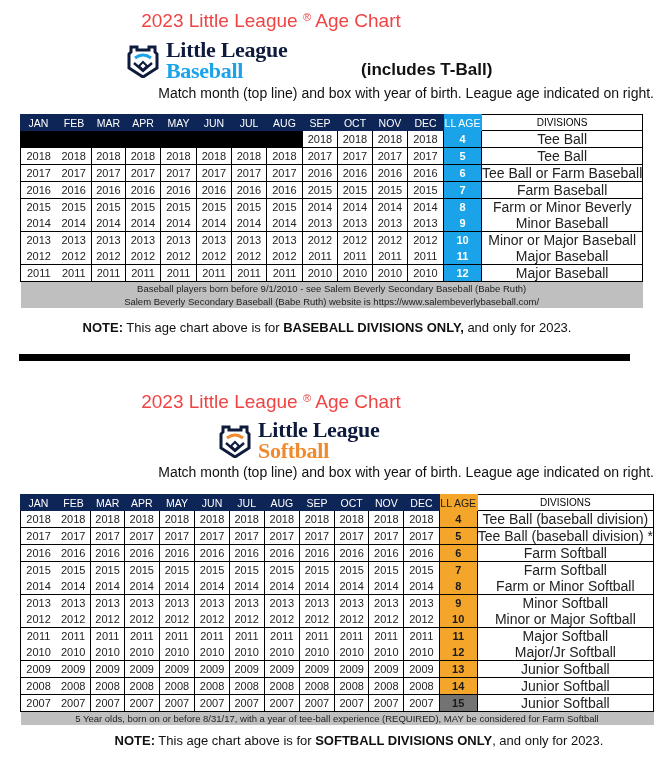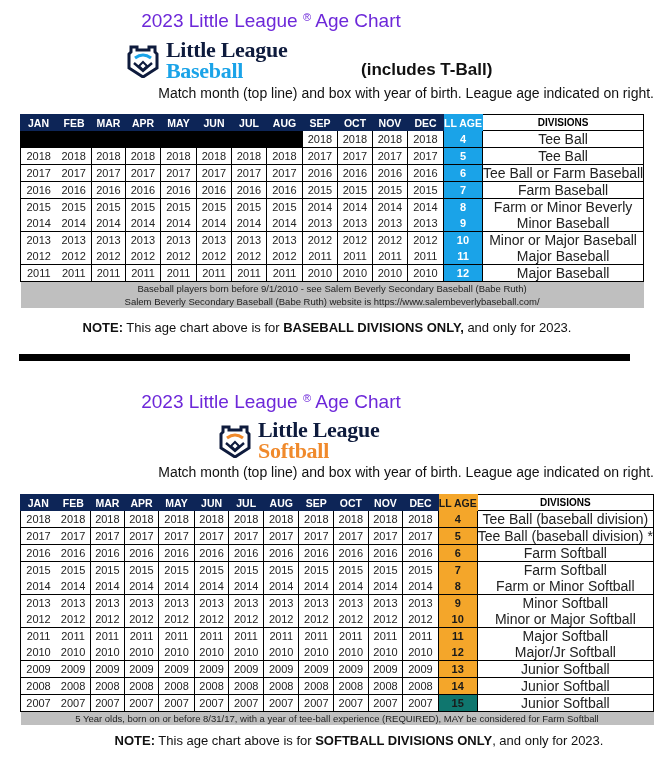--- a/index.html
+++ b/index.html
@@ -1,31 +1,31 @@
 <!DOCTYPE html>
 <html><head>
 <meta charset="utf-8">
 <style>
   * { box-sizing: border-box; margin: 0; padding: 0; }
   html, body { width: 654px; height: 778px; background: #ffffff; overflow: hidden; }
   body { font-family: "Liberation Sans", "DejaVu Sans", sans-serif; color: #000; position: relative; }
 
-  .title { position: absolute; left: 0; width: 542px; text-align: center; font-size: 19px; color: #6d28d9; }
+  .title { position: absolute; left: 0; width: 542px; text-align: center; font-size: 19px; color: #ef4444; }
   .title sup { font-size: 11px; vertical-align: 6px; }
   .logo { position: absolute; display: flex; align-items: center; font-family: Liberation Serif, serif; }
   .logo .shield { width: 34px; height: 34px; margin-right: 6px; }
   .logo .words { display: flex; flex-direction: column; line-height: 0.95; font-weight: bold; }
   .logo .w1 { font-size: 22px; color: #0e1b3d; letter-spacing: -0.3px; }
   .logo .w2 { font-size: 22px; letter-spacing: -0.3px; }
   .tball { position: absolute; font-weight: bold; font-size: 17px; color: #111; margin-left: 10px; }
   .instr { position: absolute; left: 0; width: 654px; text-align: right; font-size: 14px; color: #111; }
 
   table.chart { position: absolute; left: 20px; border-collapse: collapse; table-layout: fixed; font-size: 11px; }
   table.chart th, table.chart td { height: 16.4px; text-align: center; padding: 0; white-space: nowrap; }
-  table.chart th { background: #0d2557; color: #ffffff; font-weight: bold; font-size: 10.5px; border: 1px solid #0d2557; margin-left: 12px; }
+  table.chart th { background: #0d2557; color: #ffffff; font-weight: normal; font-size: 10.5px; border: 1px solid #0d2557; margin-left: 12px; }
   table.chart th.div-h { background: #ffffff; color: #000; border: 1px solid #000; font-size: 10px; }
   table.chart td { border-left: 1px solid #000; border-right: 1px solid #000; color: #222; }
   table.chart td.nl { border-left: none; }
   table.chart td.nr { border-right: none; }
   table.chart tr.bt td { border-top: 1px solid #000; }
   table.chart tr.last td { border-bottom: 1px solid #000; }
   table.chart td.age { font-weight: bold; color: #ffffff; }
   table.chart td.blk { background: #000; border-color: #000; }
   table.chart td.divc { font-size: 14px; }
   table.chart tr.foot td { background: #bfbfbf; border: none; font-size: 9.5px; height: 13px; color: #222; }
@@ -492,21 +492,21 @@
         <td>2007</td>
         <td>2007</td>
         <td>2007</td>
         <td>2007</td>
         <td>2007</td>
         <td>2007</td>
         <td>2007</td>
         <td>2007</td>
         <td>2007</td>
         <td>2007</td>
-        <td class="age" style="background: #0f766e; color: rgb(26, 26, 26);">15</td>
+        <td class="age" style="background: #737373; color: rgb(26, 26, 26);">15</td>
         <td class="divc">Junior Softball</td>
       </tr>
       <tr class="foot">
         <td colspan="14">5 Year olds, born on or before 8/31/17, with a year of tee-ball experience (REQUIRED), MAY be considered for Farm Softball</td>
       </tr>
     </tbody>
 </table>
 
 <div class="note" style="top:733px;margin-left:32px;">
   <b>NOTE:</b><span> This age chart above is for </span><b>SOFTBALL DIVISIONS ONLY</b><span>, and only for 2023.</span>

